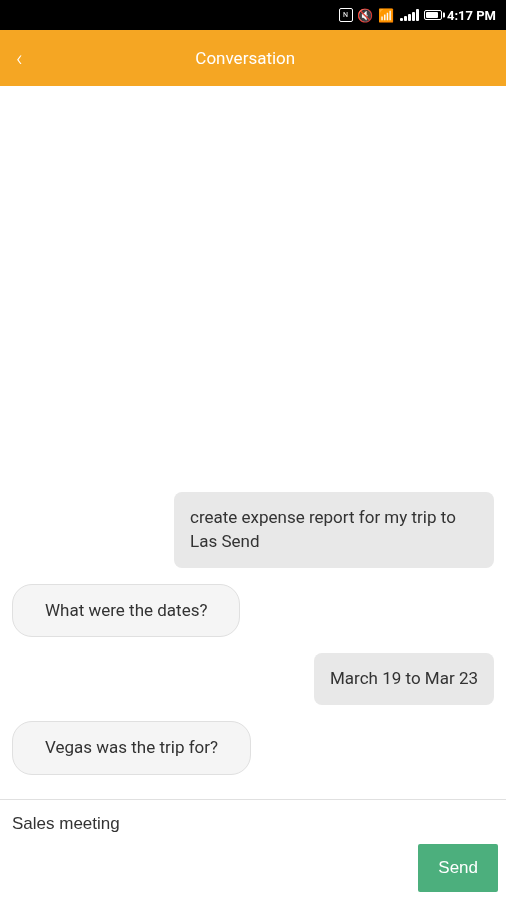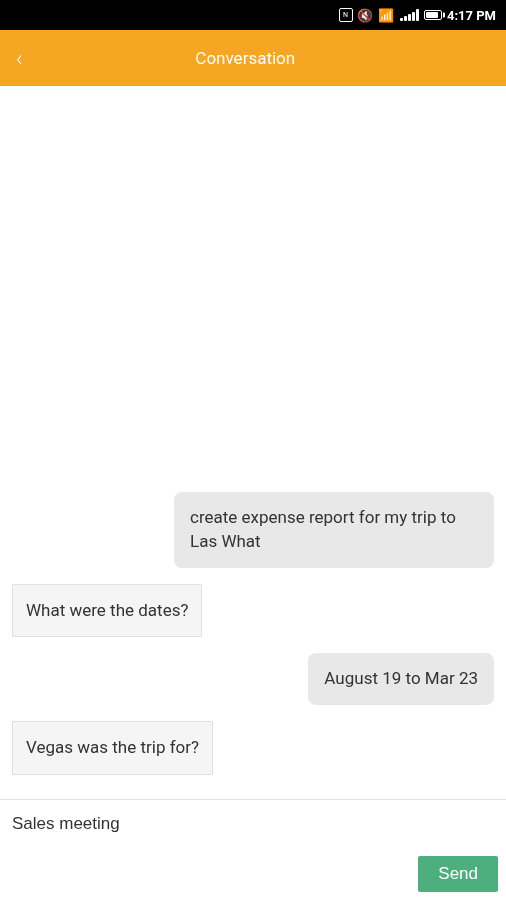--- a/index.html
+++ b/index.html
@@ -104,22 +104,22 @@
 
     
     .message-incoming {
       display: flex;
       justify-content: flex-start;
       margin-bottom: 8px;
     }
 
     .message-bubble-incoming {
       background: #F5F5F5;
-      border-radius: 1px;
-      padding: 14px 13px;
+      border-radius: 20px;
+      padding: 14px 32px;
       max-width: 340px;
       font-size: 17px;
       color: #333333;
       line-height: 1.4;
       border: 1px solid #E0E0E0;
     }
 
     
     .input-area {
       border-top: 1px solid #E0E0E0;
@@ -145,21 +145,21 @@
       background: #4CAF7D;
       color: white;
       border: none;
       cursor: pointer;
       font-size: 17px;
       font-weight: 500;
       padding: 0 20px;
       align-self: flex-end;
       margin: 8px 8px 8px 0;
       border-radius: 2px;
-      height: 36px;
+      height: 48px;
     }
 
     
     .battery-icon {
       display: inline-block;
       width: 18px;
       height: 10px;
       border: 1.5px solid white;
       border-radius: 2px;
       position: relative;
@@ -243,33 +243,33 @@
 <div class="nav-bar">
   <span class="nav-back-button">‹</span>
   <span class="nav-title">Conversation</span>
 </div>
 
 <div class="chat-area">
   <div class="message-container">
 
     <div class="message-outgoing">
       <div class="message-bubble-outgoing">
-        <span>create expense report for my trip to Las What</span>
+        <span>create expense report for my trip to Las Send</span>
       </div>
     </div>
 
     <div class="message-incoming">
       <div class="message-bubble-incoming">
         <span>What were the dates?</span>
       </div>
     </div>
 
     <div class="message-outgoing">
       <div class="message-bubble-outgoing">
-        <span>August 19 to Mar 23</span>
+        <span>March 19 to Mar 23</span>
       </div>
     </div>
 
     <div class="message-incoming">
       <div class="message-bubble-incoming">
         <span>Vegas was the trip for?</span>
       </div>
     </div>
 
   </div>

